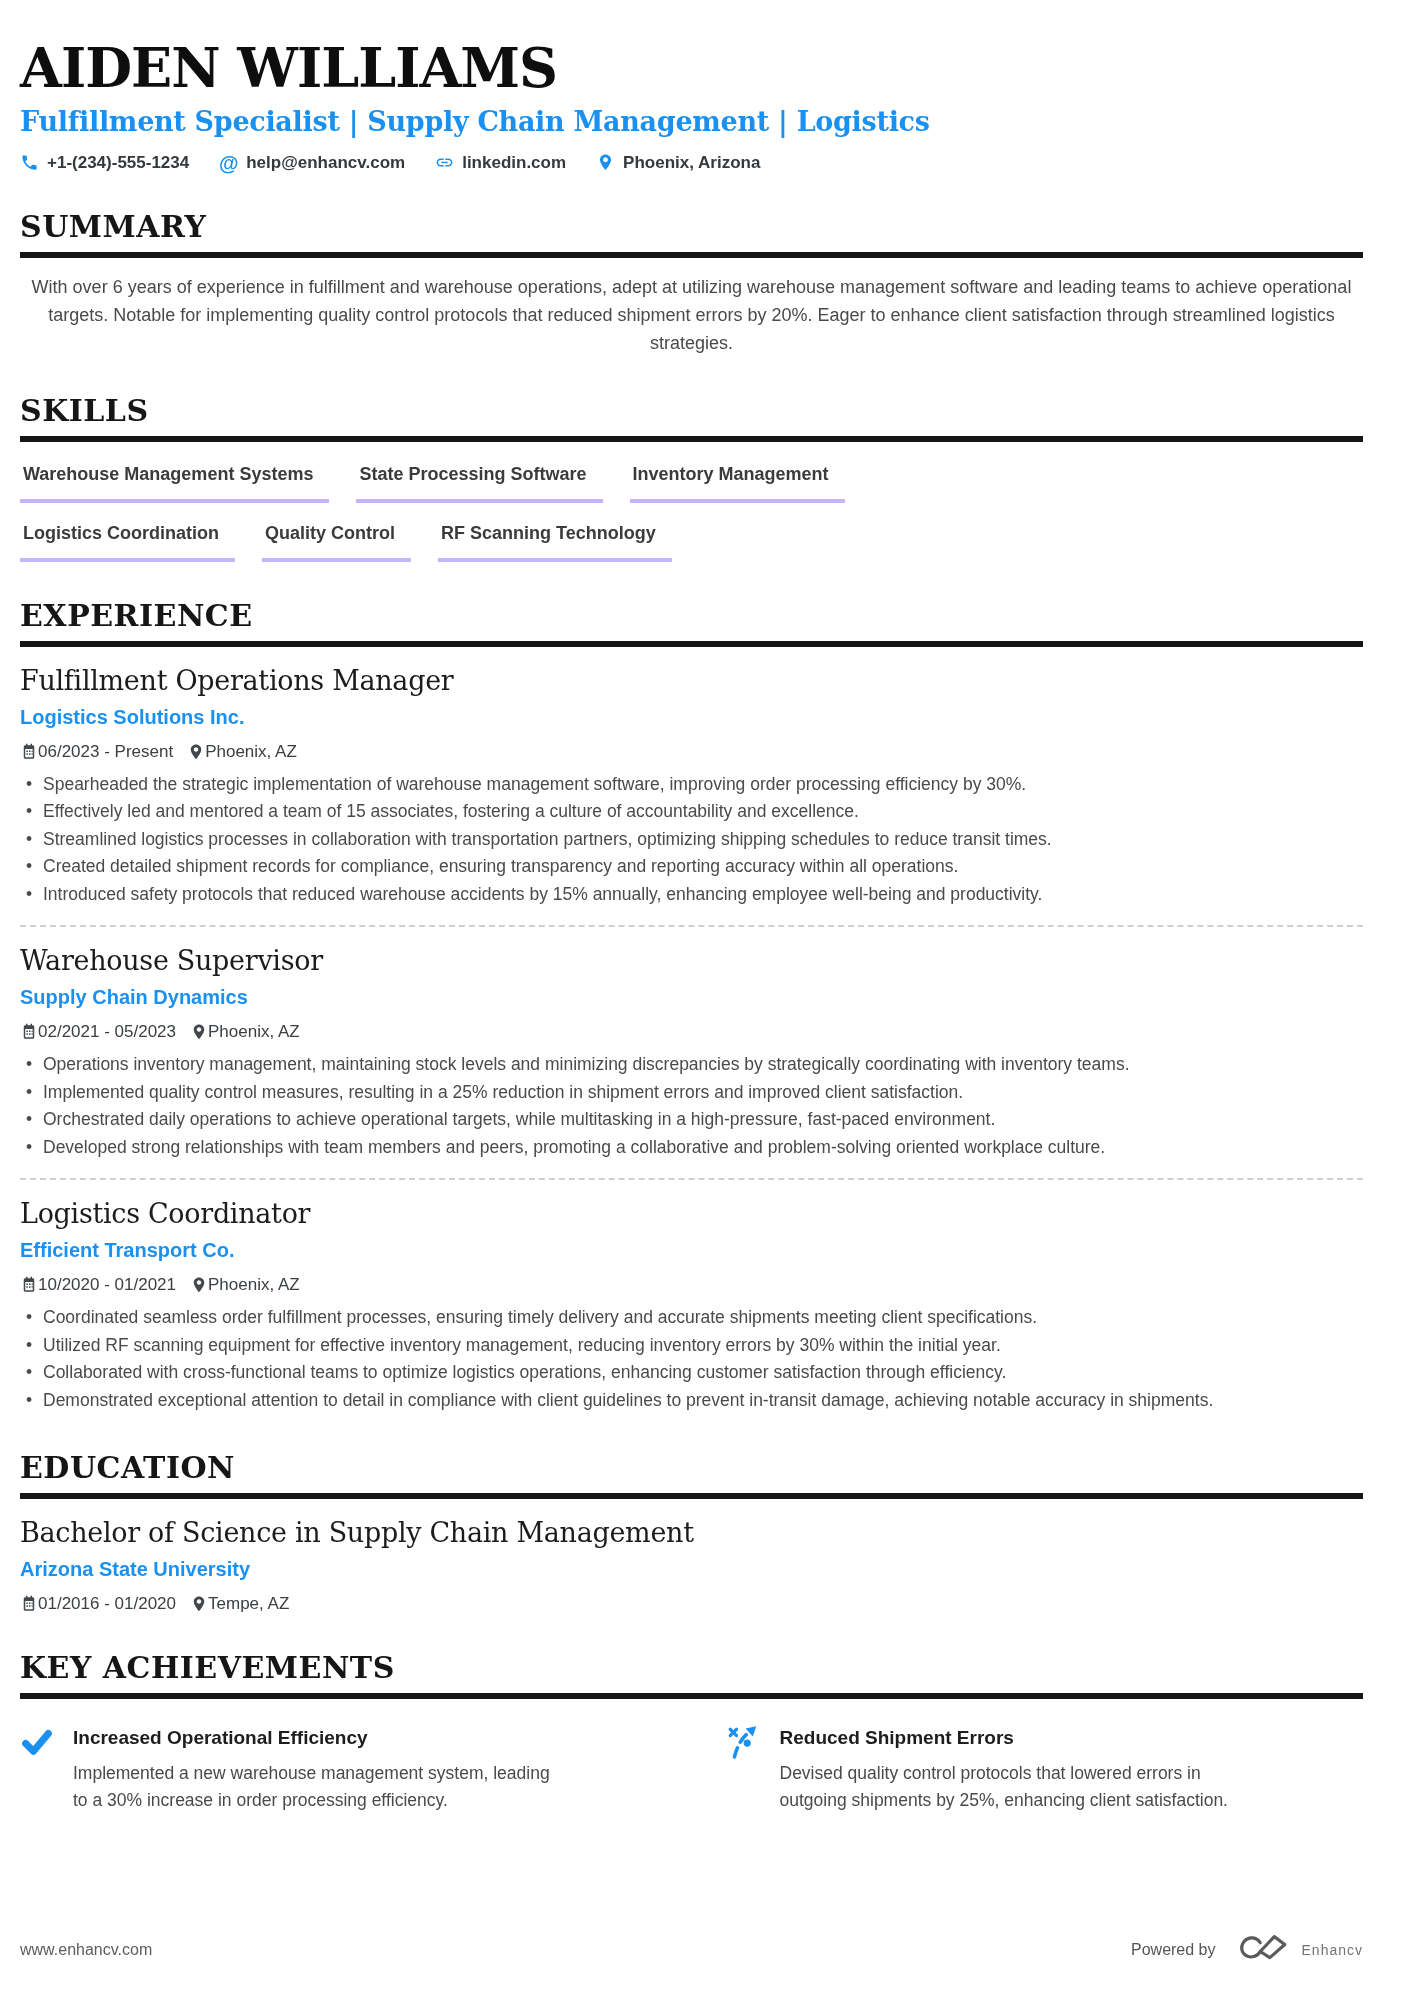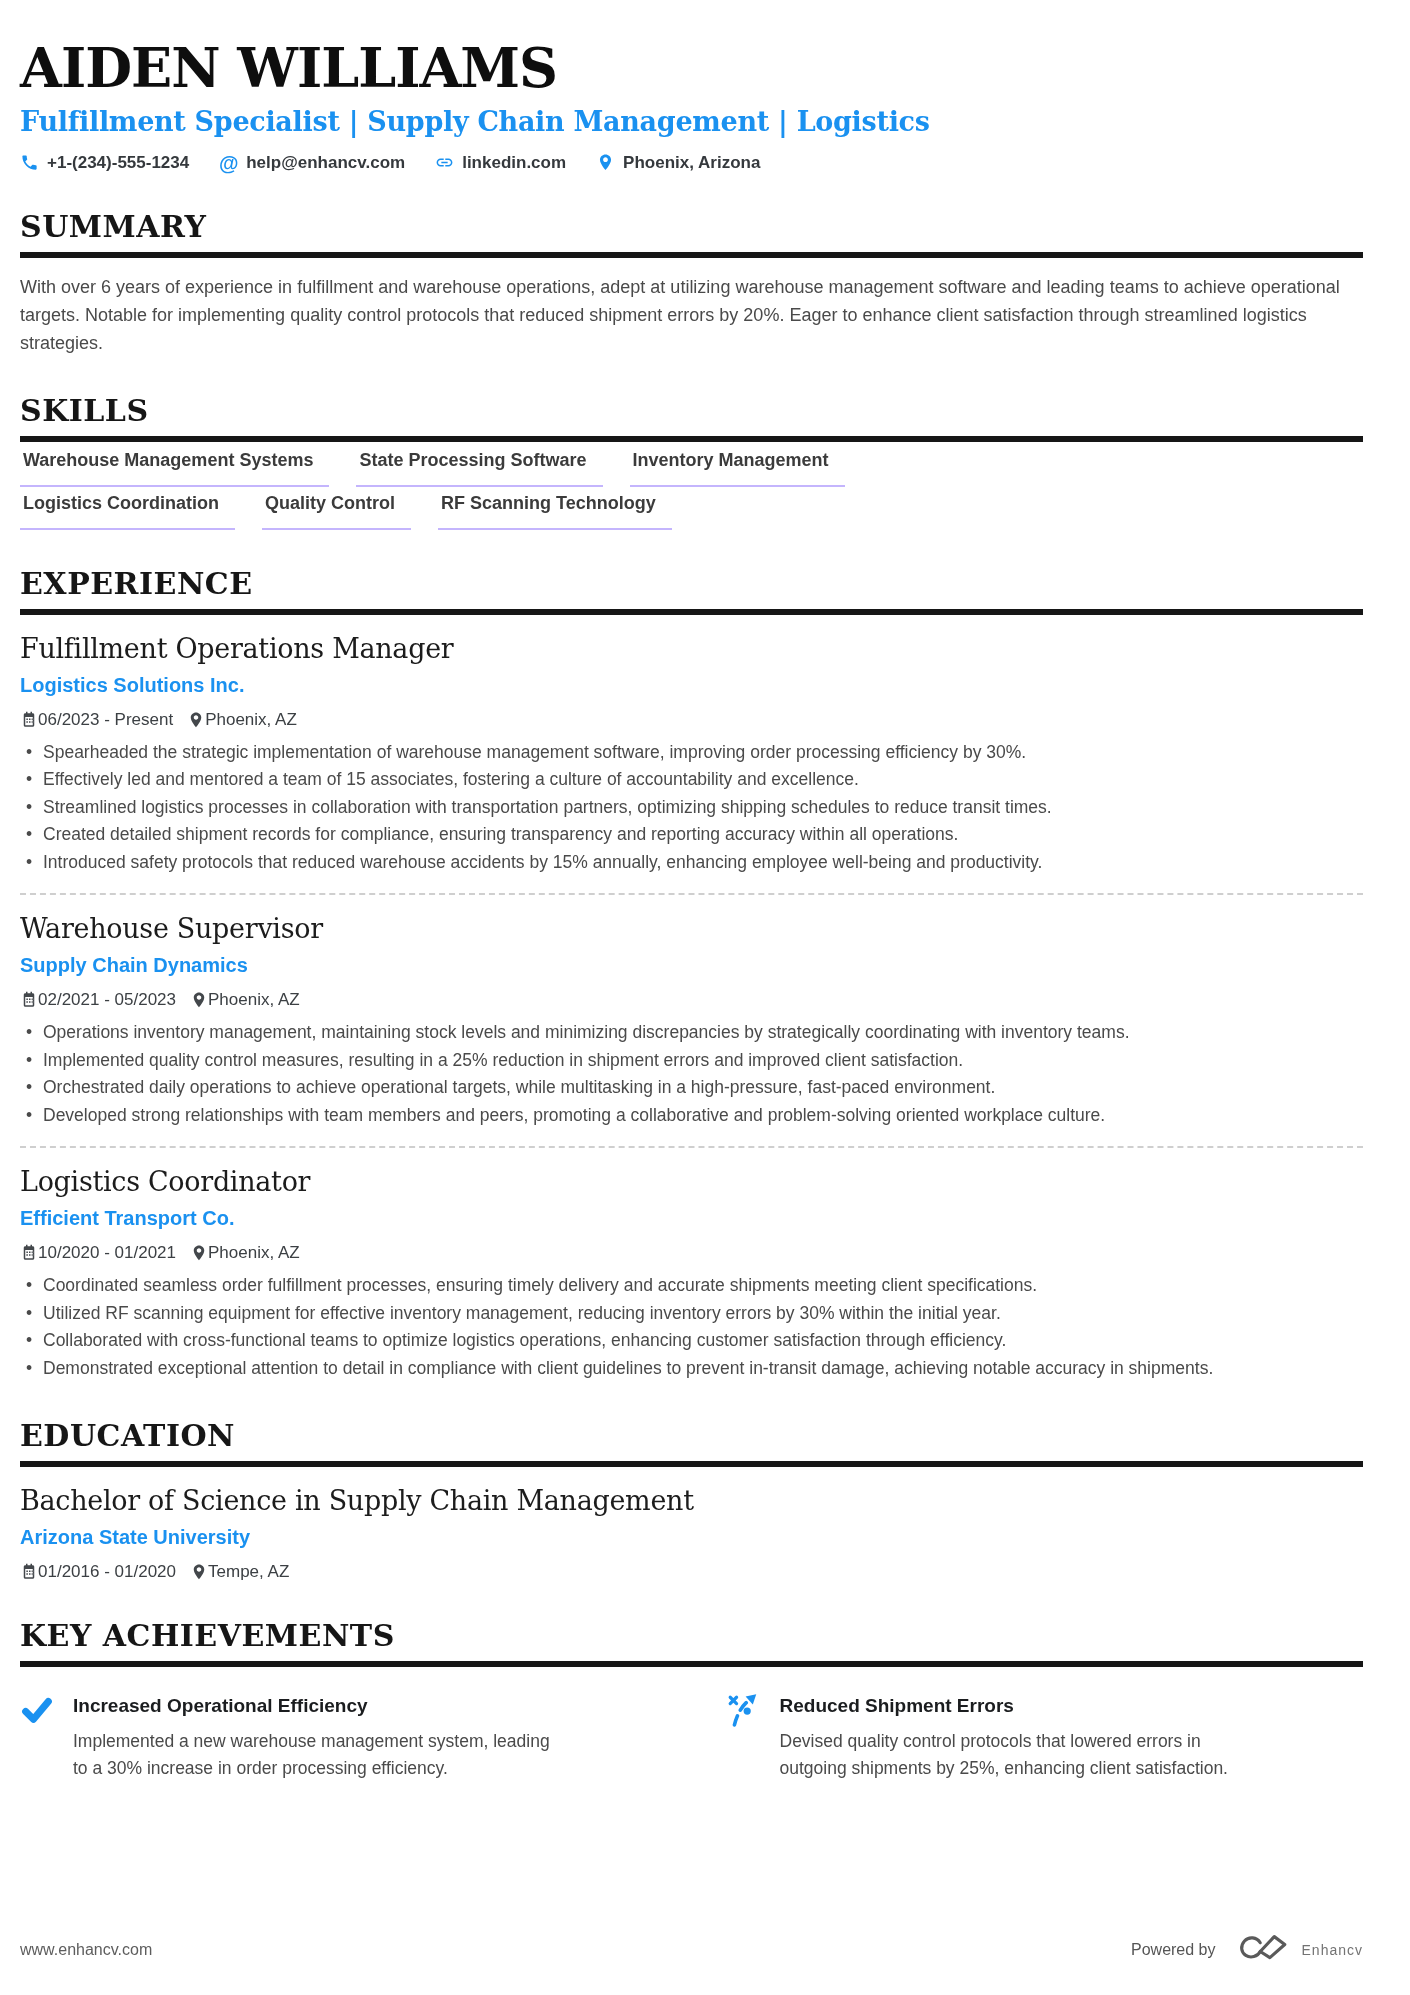--- a/index.html
+++ b/index.html
@@ -23,28 +23,28 @@
   .contact-item { display:flex; align-items:center; gap:8px; font-size:17px; font-weight:700; color:#35393d; }
   .contact-item .cicon { width:19px; height:19px; display:inline-flex; align-items:center; justify-content:center; }
   .at-glyph { color:#1a91f0; font-size:20px; font-weight:700; line-height:1; }
   
   .section { margin-top:36px; }
   .section-title {
     font-family:"DejaVu Serif", serif; font-weight:800; font-size:30px;
     color:#161616; letter-spacing:0.5px; padding-bottom:8px;
     border-bottom:6px solid #161616;
   }
-  .summary-text { margin-top:15px; font-size:18px; line-height:28px; color:#4a4a4a; }
+  .summary-text { margin-top:15px; font-size:18px; line-height:28px; color:#4a4a4a;text-align:center; }
   
   .skills-wrap { margin-top:2px; }
   .skills-row { display:flex; flex-wrap:wrap; }
   .skill-item {
     font-size:18px; font-weight:700; color:#3b3b3b;
-    border-bottom:2px solid #c4b5fd;
-    padding:0 16px 14px 3px; margin-right:27px; margin-top:6px;
+    border-bottom:4px solid #c4b5fd;
+    padding:0 16px 14px 3px; margin-right:27px; margin-top:20px;
     white-space:nowrap;
   }
   
   .job { margin-top:18px; }
   .job-title, .degree-title {
     font-family:"DejaVu Serif", serif; font-weight:500; font-size:27px; color:#1c1c1c; letter-spacing:-0.3px;
   }
   .company, .school { margin-top:10px; font-size:20px; font-weight:700; color:#1a91f0; }
   .meta-row { display:flex; align-items:center; margin-top:13px; font-size:17px; color:#3c4044; }
   .meta-row .micon { width:18px; height:18px; display:inline-flex; }

